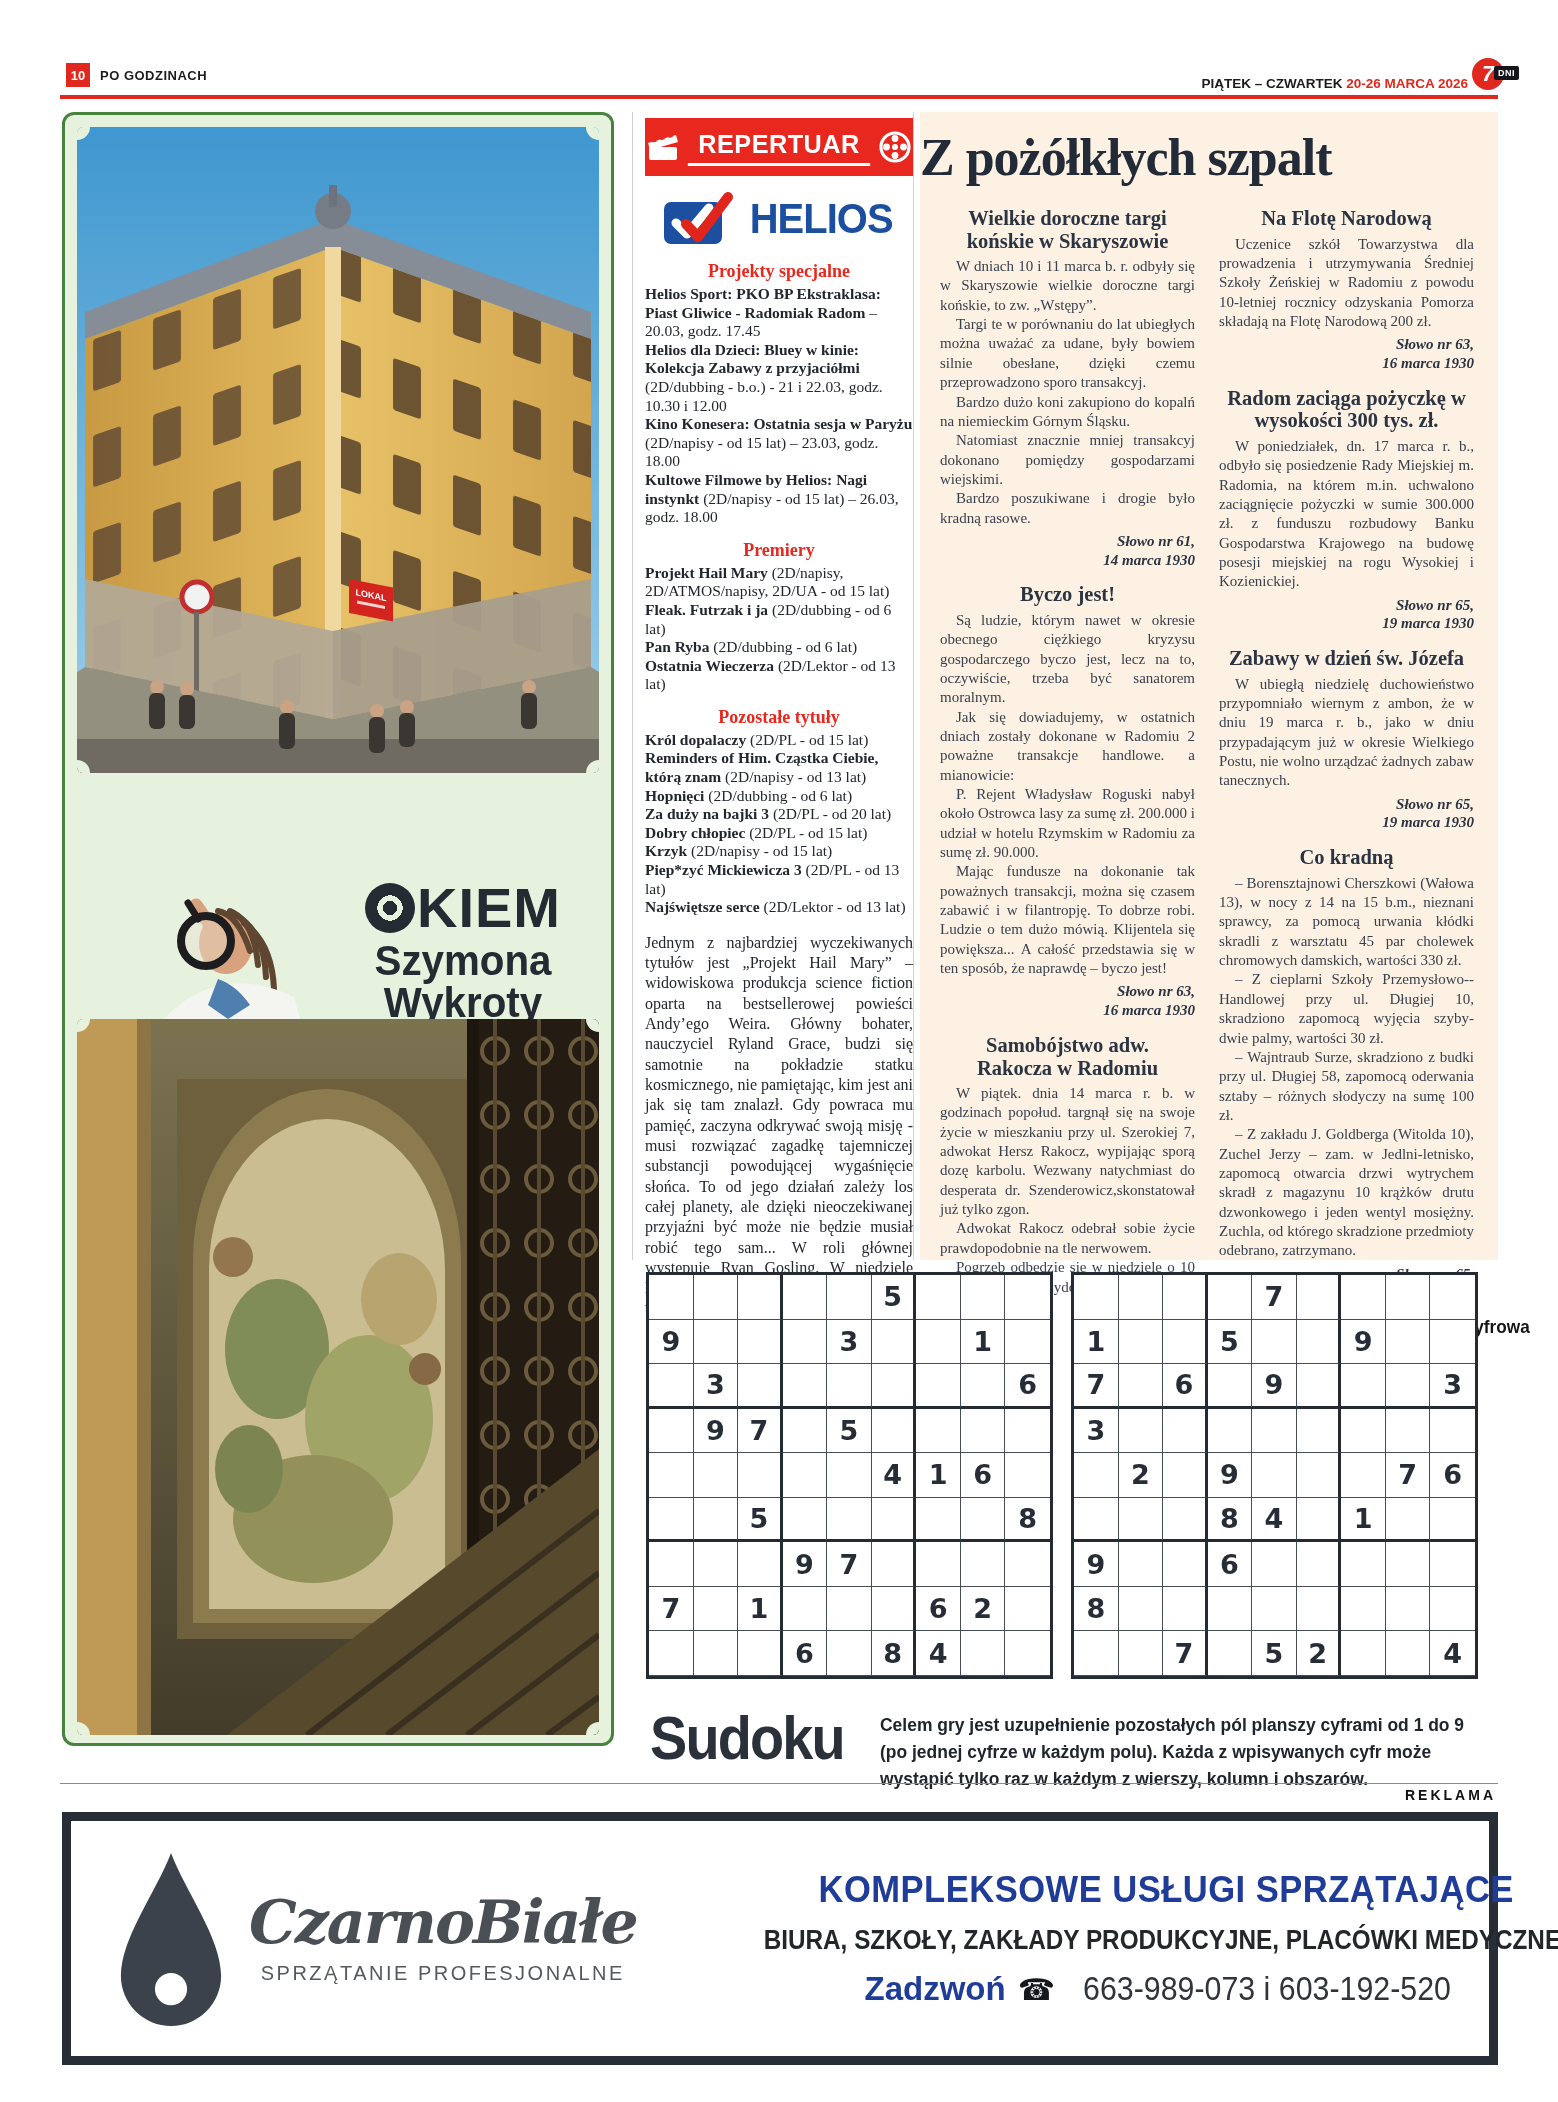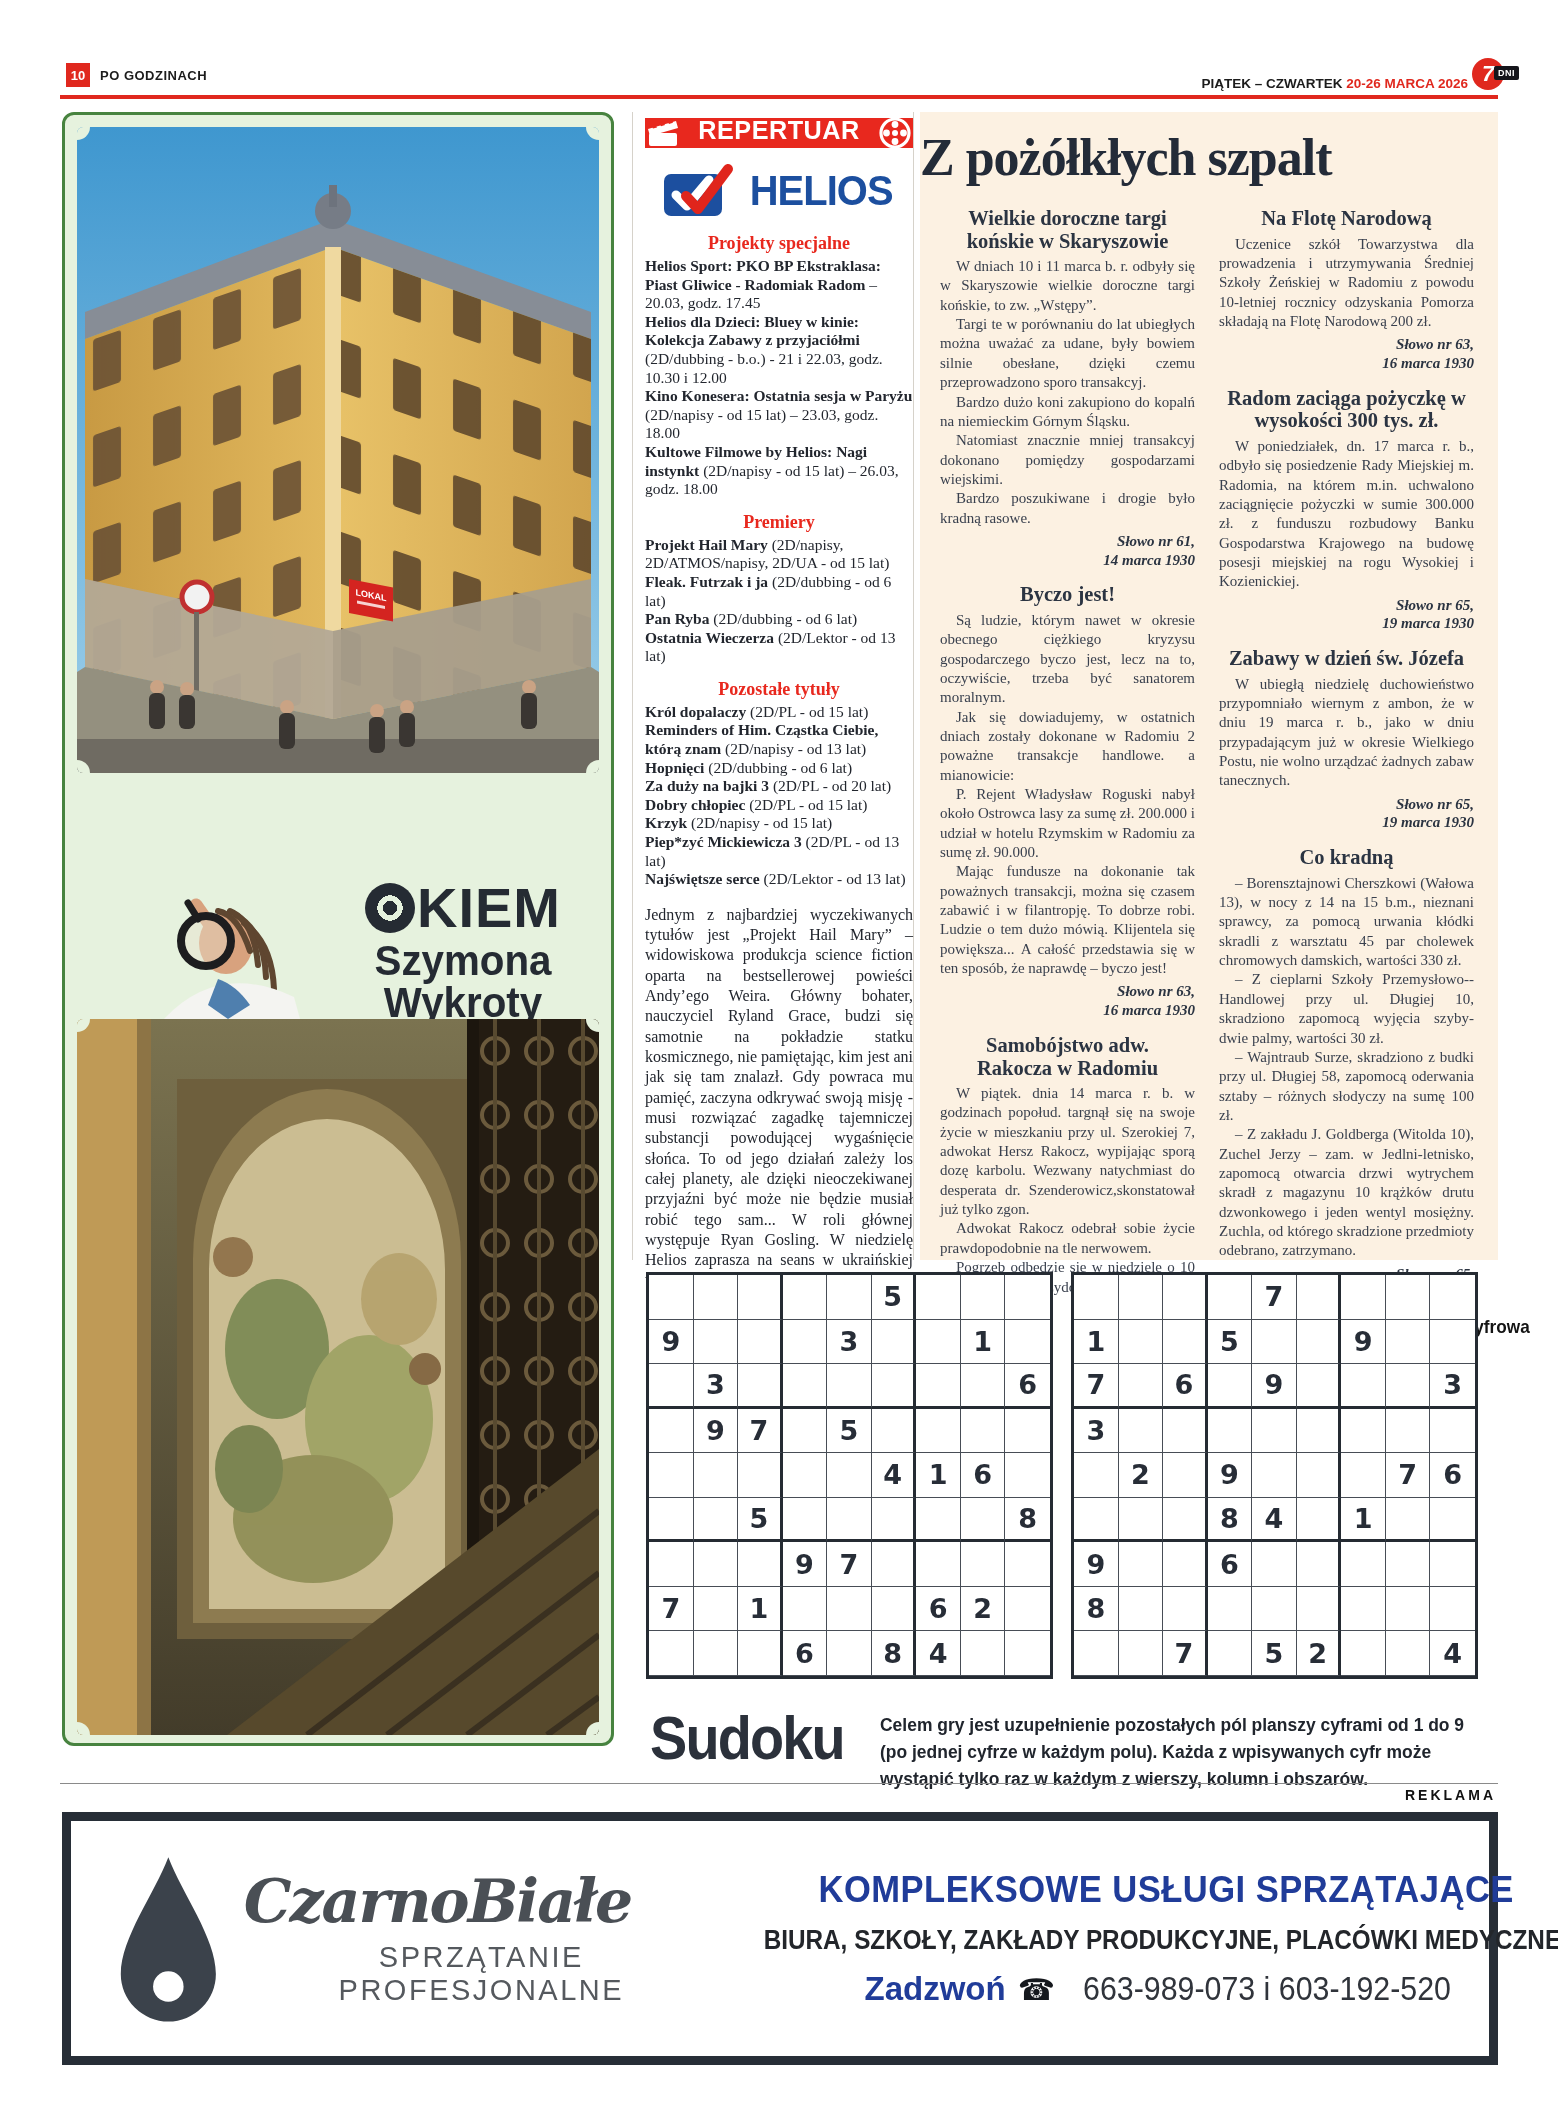--- a/index.html
+++ b/index.html
@@ -26,21 +26,21 @@
   .nt{position:absolute;width:26px;height:26px;border-radius:50%;background:#e6f2de;}
   .okiem{position:absolute;left:3px;top:770px;width:540px;height:134px;display:flex;align-items:center;}
   .okiem-art{width:250px;height:134px;flex:none;}
   .okiem-txt{flex:1;text-align:center;color:#252b33;line-height:1;}
   .okiem-line1{font-size:56px;font-weight:800;letter-spacing:1px;display:flex;justify-content:center;align-items:center;gap:2px;}
   .eye{display:inline-block;width:50px;height:50px;border-radius:50%;
     background:radial-gradient(circle,#252b33 0 20%,#e6f2de 20% 36%,#252b33 36% 100%);}
   .okiem-line2{font-size:42px;font-weight:800;margin-top:4px;transform:scaleX(.96);}
   
   .rep{position:absolute;left:645px;top:118px;width:268px;}
-  .rep-banner{height:30px;background:#e8281e;display:flex;align-items:center;padding:0 1px;gap:5px;box-sizing:border-box;}
+  .rep-banner{height:58px;background:#e8281e;display:flex;align-items:center;padding:0 1px;gap:5px;box-sizing:border-box;}
   .rep-banner .rt{flex:1;color:#fff;font-size:26px;font-weight:800;letter-spacing:.5px;text-align:center;
     border-bottom:3px solid #fff;padding-bottom:3px;transform:scaleX(.97);}
   .helios{display:flex;align-items:center;justify-content:center;gap:10px;margin:14px 0 4px;}
   .helios-name{font-size:42px;font-weight:800;color:#1c4f9f;letter-spacing:-1px;transform:scaleX(.95);}
   .rep-h{color:#e8281e;font-weight:700;font-size:18px;text-align:center;margin:13px 0 3px;
     font-family:"Liberation Serif",serif;}
   .rep-list{font-family:"Liberation Serif",serif;font-size:15.5px;line-height:1.2;color:#22262e;}
   .rep-item b{font-weight:700;}
   .rep-feature{font-family:"Liberation Serif",serif;font-size:16px;line-height:1.27;color:#22262e;
     text-align:justify;margin-top:16px;}
@@ -70,21 +70,21 @@
   .sud-caption{position:absolute;left:880px;top:1712px;width:612px;font-size:18px;font-weight:700;
     color:#20252d;line-height:1.5;transform:scaleX(.97);transform-origin:left;}
   
   .rek-line{position:absolute;left:60px;top:1783px;width:1438px;height:1px;background:#8a8a8a;}
   .rek-label{position:absolute;right:62px;top:1787px;font-size:14px;font-weight:800;letter-spacing:3px;color:#111;}
   .ad{position:absolute;left:62px;top:1812px;width:1436px;height:253px;background:#fff;
     border:9px solid #272e37;box-sizing:border-box;display:flex;align-items:center;}
   .ad-left{display:flex;align-items:center;gap:26px;padding-left:48px;width:600px;flex:none;}
   .ad-name{font-family:"DejaVu Serif",serif;font-style:italic;font-weight:700;font-size:60px;color:#4a4f55;
     letter-spacing:-2px;line-height:1;}
-  .ad-sub{font-size:29px;letter-spacing:2.5px;color:#55595e;margin-top:10px;text-align:center;}
+  .ad-sub{font-size:20px;letter-spacing:2.5px;color:#55595e;margin-top:10px;text-align:center;}
   .ad-right{flex:1;display:flex;flex-direction:column;align-items:center;gap:14px;padding-right:30px;}
   .ad-l1{color:#203c99;font-size:36px;font-weight:800;letter-spacing:.5px;transform:scaleX(.96);}
   .ad-l2{color:#23262b;font-size:27px;font-weight:700;transform:scaleX(.9);white-space:nowrap;}
   .ad-l3{font-size:33px;color:#30343b;display:flex;align-items:center;gap:12px;}
   .ad-l3 .call{color:#203c99;font-weight:800;}
   .ad-l3 .ph-icon{font-size:30px;color:#15181d;}
   .ad-l3 .nums{font-weight:400;transform:scaleX(.92);}
 </style>
 </head>
 <body>

